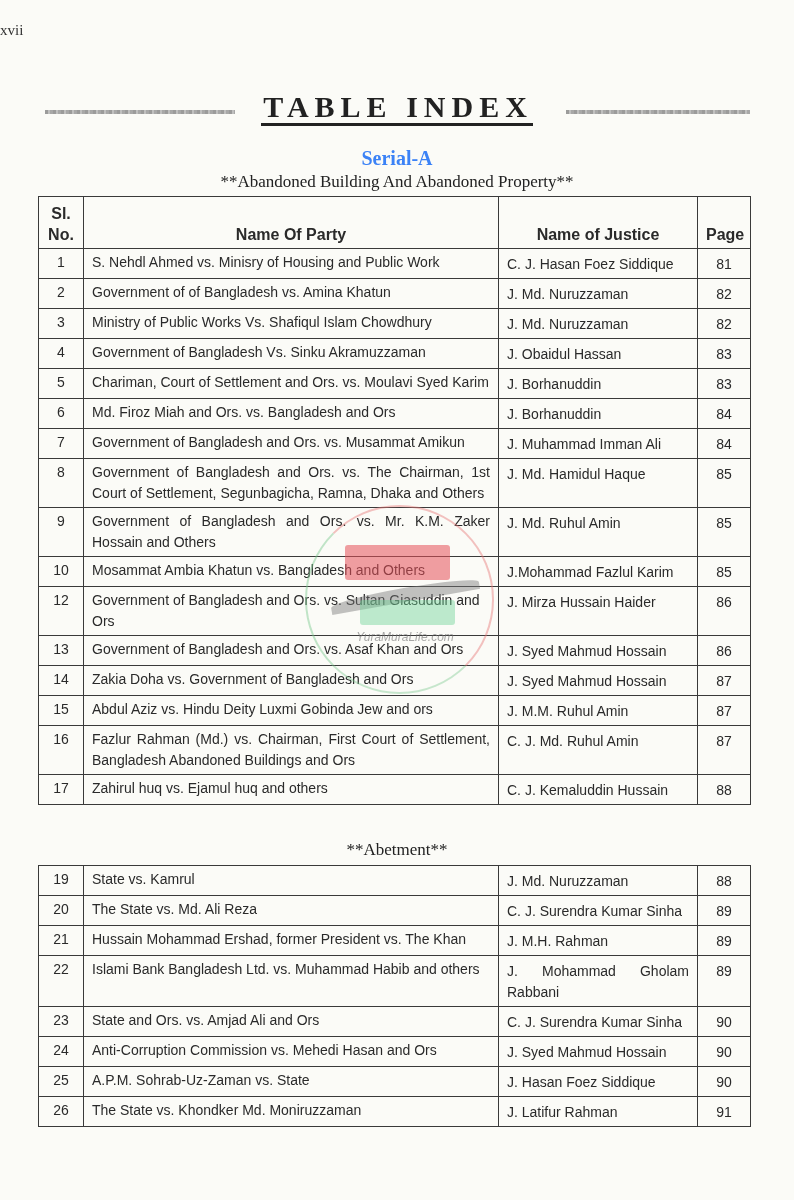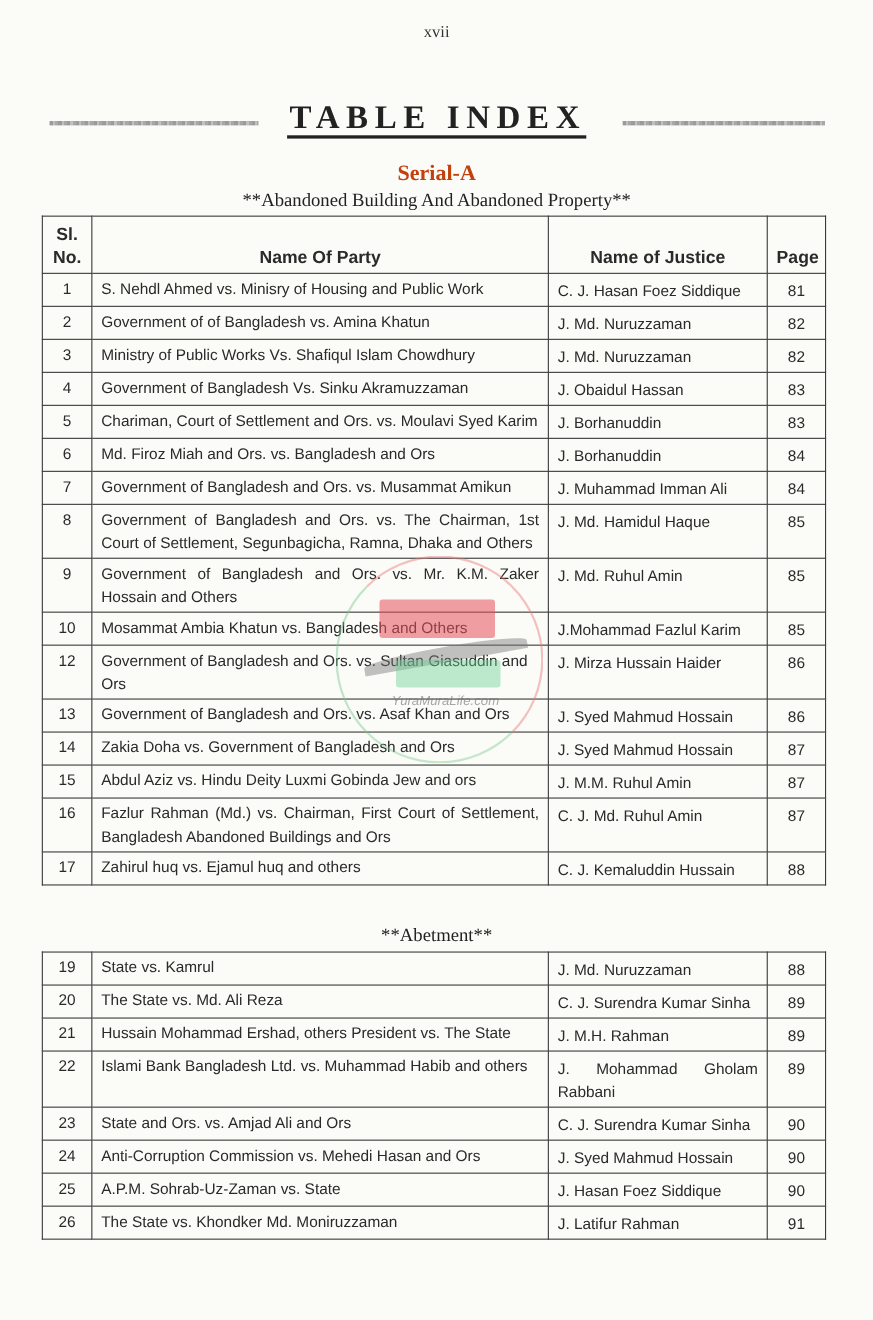--- a/index.html
+++ b/index.html
@@ -4,21 +4,21 @@
   <style>
     html, body { margin: 0; padding: 0; }
     body {
       width: 794px; height: 1200px; overflow: hidden;
       background: #fbfbf7;
       font-family: "Liberation Sans", sans-serif;
       color: #222;
       position: relative;
     }
     .page-num {
-      position: absolute; top: 22px; left: 0; width: 794px; text-align: center;
+      position: absolute; top: 22px; left: 0; width: 794px; text-align: left;
       font-family: "Liberation Serif", serif; font-size: 15px; color: #333;
     }
     .title-wrap {
       position: absolute; top: 92px; left: 0; width: 678px; height: 40px;
     }
     .title-rule {
       position: absolute; top: 18px; height: 4px;
       background: repeating-linear-gradient(90deg, #8a8a8a 0 3px, #b5b5b5 3px 5px, #999 5px 8px);
       opacity: 0.85;
     }
@@ -28,21 +28,21 @@
       position: absolute; left: 0; width: 794px; text-align: center; top: 0;
     }
     .title span {
       display: inline-block;
       font-family: "Liberation Serif", serif; font-weight: bold;
       font-size: 30px; letter-spacing: 6px; color: #222;
       border-bottom: 3px solid #222; line-height: 30px; padding: 0 0 1px 2px;
     }
     .series-title {
       position: absolute; top: 147px; left: 0; width: 794px; text-align: center;
-      font-family: "Liberation Serif", serif; font-weight: bold; font-size: 20px; color: #c2410c;
+      font-family: "Liberation Serif", serif; font-weight: bold; font-size: 20px; color: #3b82f6;
     }
     .section-title {
       position: absolute; left: 0; width: 794px; text-align: center;
       font-family: "Liberation Serif", serif; font-size: 17px; color: #222;
     }
     table.idx {
       position: absolute; left: 38px; width: 712px;
       border-collapse: collapse; table-layout: fixed;
       font-family: "Liberation Sans", sans-serif; font-size: 14px; color: #2a2a2a;
     }
@@ -240,21 +240,21 @@
         <td class="pg">88</td>
       </tr>
       <tr>
         <td class="sl">20</td>
         <td class="party">The State vs. Md. Ali Reza</td>
         <td class="jus">C. J. Surendra Kumar Sinha</td>
         <td class="pg">89</td>
       </tr>
       <tr>
         <td class="sl">21</td>
-        <td class="party">Hussain Mohammad Ershad, others President vs. The State</td>
+        <td class="party">Hussain Mohammad Ershad, former President vs. The Khan</td>
         <td class="jus">J. M.H. Rahman</td>
         <td class="pg">89</td>
       </tr>
       <tr>
         <td class="sl">22</td>
         <td class="party">Islami Bank Bangladesh Ltd. vs. Muhammad Habib and others</td>
         <td class="jus just">J. Mohammad Gholam Rabbani</td>
         <td class="pg">89</td>
       </tr>
       <tr>

